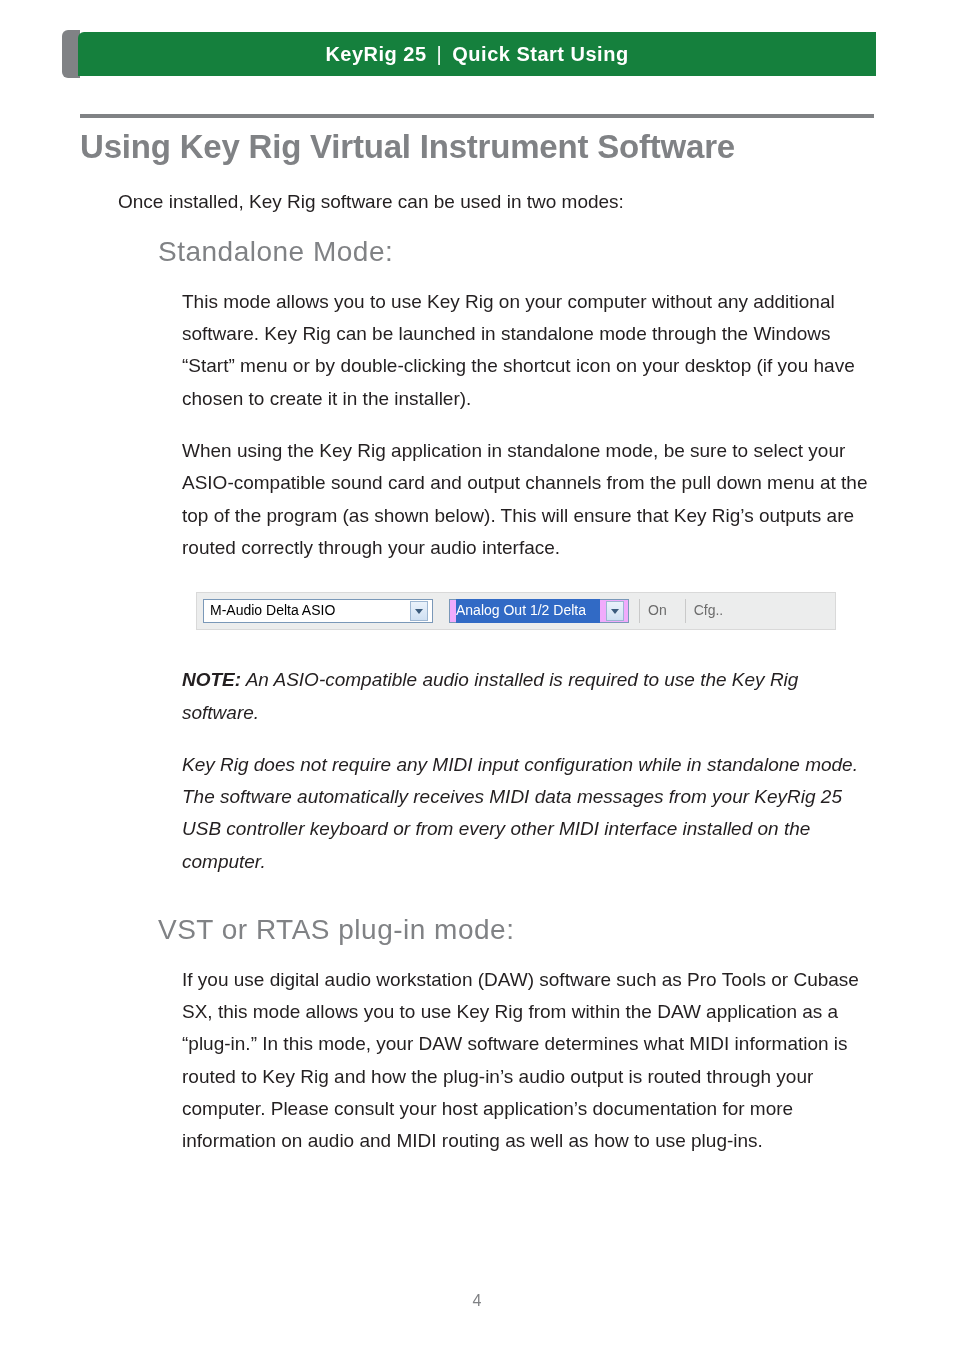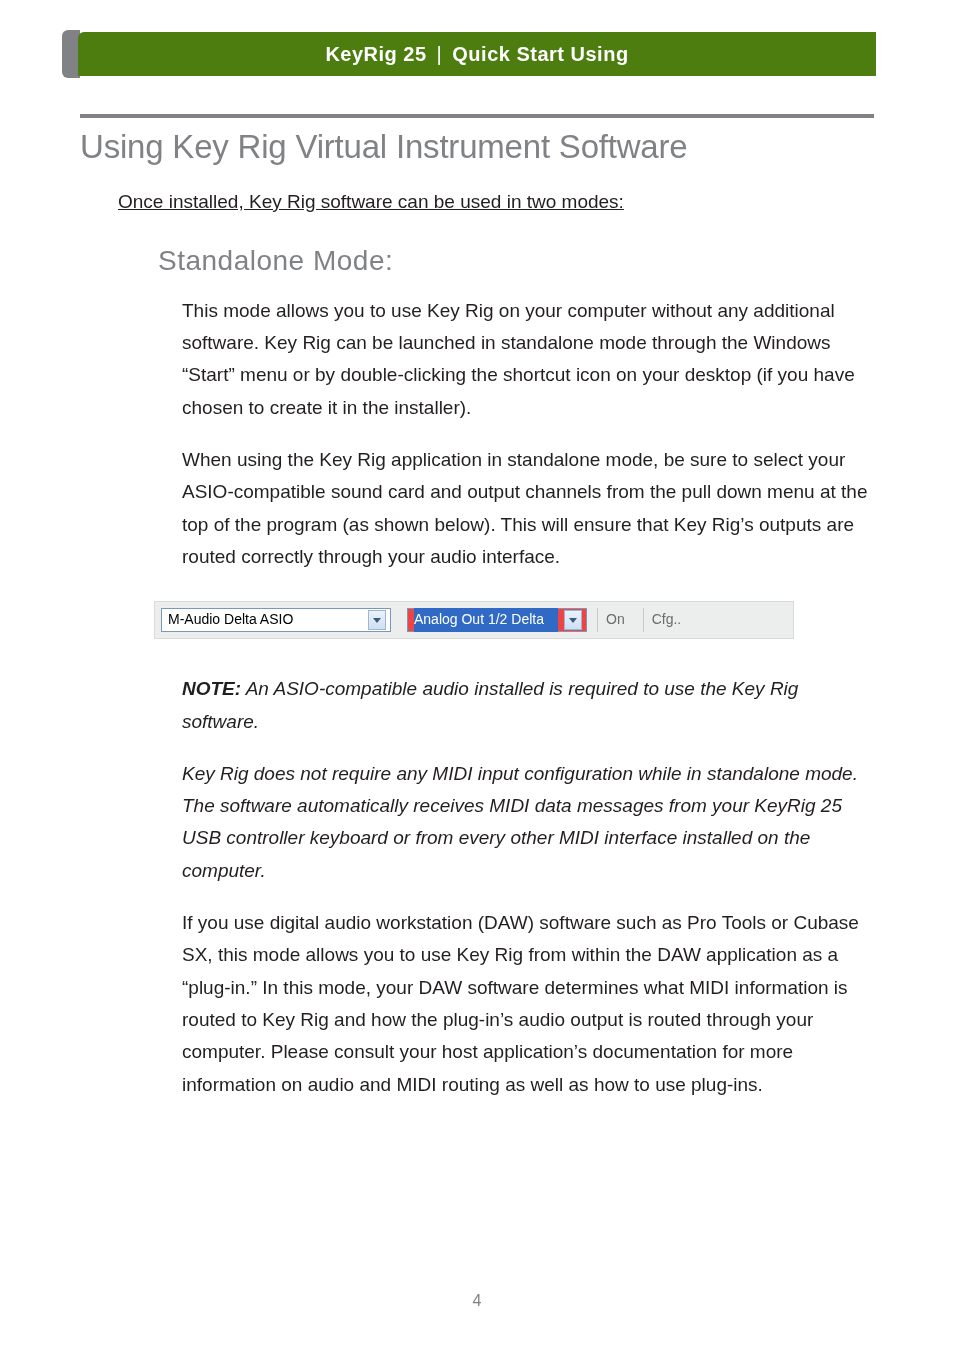--- a/index.html
+++ b/index.html
@@ -10,21 +10,21 @@
     font-family: Arial, Helvetica, sans-serif;
     color: #231f20;
     position: relative;
   }
   .header-bar {
     position: absolute;
     top: 32px;
     left: 78px;
     right: 78px;
     height: 44px;
-    background: #4d7c0f;
+    background: #15803d;
     border-radius: 6px 0 0 0;
     display: flex;
     align-items: center;
     justify-content: center;
     color: #fff;
     font-family: Arial, Helvetica, sans-serif;
     font-weight: bold;
     font-size: 20px;
     letter-spacing: 0.5px;
   }
@@ -44,50 +44,50 @@
     right: 80px;
     top: 114px;
     border-top: 4px solid #808285;
   }
   .h1 {
     position: absolute;
     top: 128px;
     left: 80px;
     right: 80px;
     font-size: 33px;
-    font-weight: normal;
+    font-weight: bold;
     color: #808285;
     letter-spacing: -0.2px;
   }
   .content {
     position: absolute;
     top: 186px;
     left: 80px;
     right: 80px;
     font-size: 19px;
     line-height: 1.7;
     color: #231f20;
   }
-  .intro { margin-left: 38px; margin-bottom: 19px; text-decoration: underline; }
+  .intro { margin-left: 38px; margin-bottom: 10px; }
   .h2 {
     color: #808285;
     font-size: 28px;
     margin-left: 78px;
     margin-top: 2px;
     margin-bottom: 10px;
     letter-spacing: 0.5px;
   }
   .para {
     margin-left: 102px;
     margin-bottom: 20px;
   }
   .italic { font-style: italic; }
   .bold { font-weight: bold; }
   .toolbar-wrap {
-    margin-left: 74px;
+    margin-left: 116px;
     margin-top: 28px;
     margin-bottom: 34px;
     background: #eceded;
     border: 1px solid #d9d9d9;
     height: 38px;
     display: flex;
     align-items: center;
     padding: 0 6px;
     font-family: Tahoma, Arial, sans-serif;
     font-size: 14px;
@@ -114,21 +114,21 @@
     align-items: center;
     justify-content: center;
   }
   .combo-arrow::after {
     content: "";
     border-left: 4px solid transparent;
     border-right: 4px solid transparent;
     border-top: 5px solid #3b5b7d;
   }
   .combo2 {
-    background: #ef4444;
+    background: #f0abfc;
     color: #fff;
     border: 1px solid #7a98b8;
     height: 24px;
     display: flex;
     align-items: center;
     padding: 0 4px 0 6px;
     margin-left: 16px;
     font-size: 14px;
   }
   .combo2 .sel { background: #316ac5; padding-right: 4px;}
@@ -183,16 +183,17 @@
     </div>
     <div class="tbtn">On</div>
     <div class="tbtn">Cfg..</div>
   </div>
 
   <div class="para italic">
     <span class="bold">NOTE:</span><span>  An ASIO-compatible audio installed is required to use the Key Rig software.</span>
   </div>
   <div class="para italic">Key Rig does not require any MIDI input configuration while in standalone mode.  The software automatically receives MIDI data messages from your KeyRig 25 USB controller keyboard or from every other MIDI interface installed on the computer.</div>
 
+  <div class="h2" style="margin-top:28px;">VST or RTAS plug-in mode:</div>
   <div class="para">If you use digital audio workstation (DAW) software such as Pro Tools or Cubase SX, this mode allows you to use Key Rig from within the DAW application as a “plug-in.”  In this mode, your DAW software determines what MIDI information is routed to Key Rig and how the plug-in’s audio output is routed through your computer.  Please consult your host application’s documentation for more information on audio and MIDI routing as well as how to use plug-ins.</div>
 </div>
 
 <div class="pagenum">4</div>
 
 </body></html>

